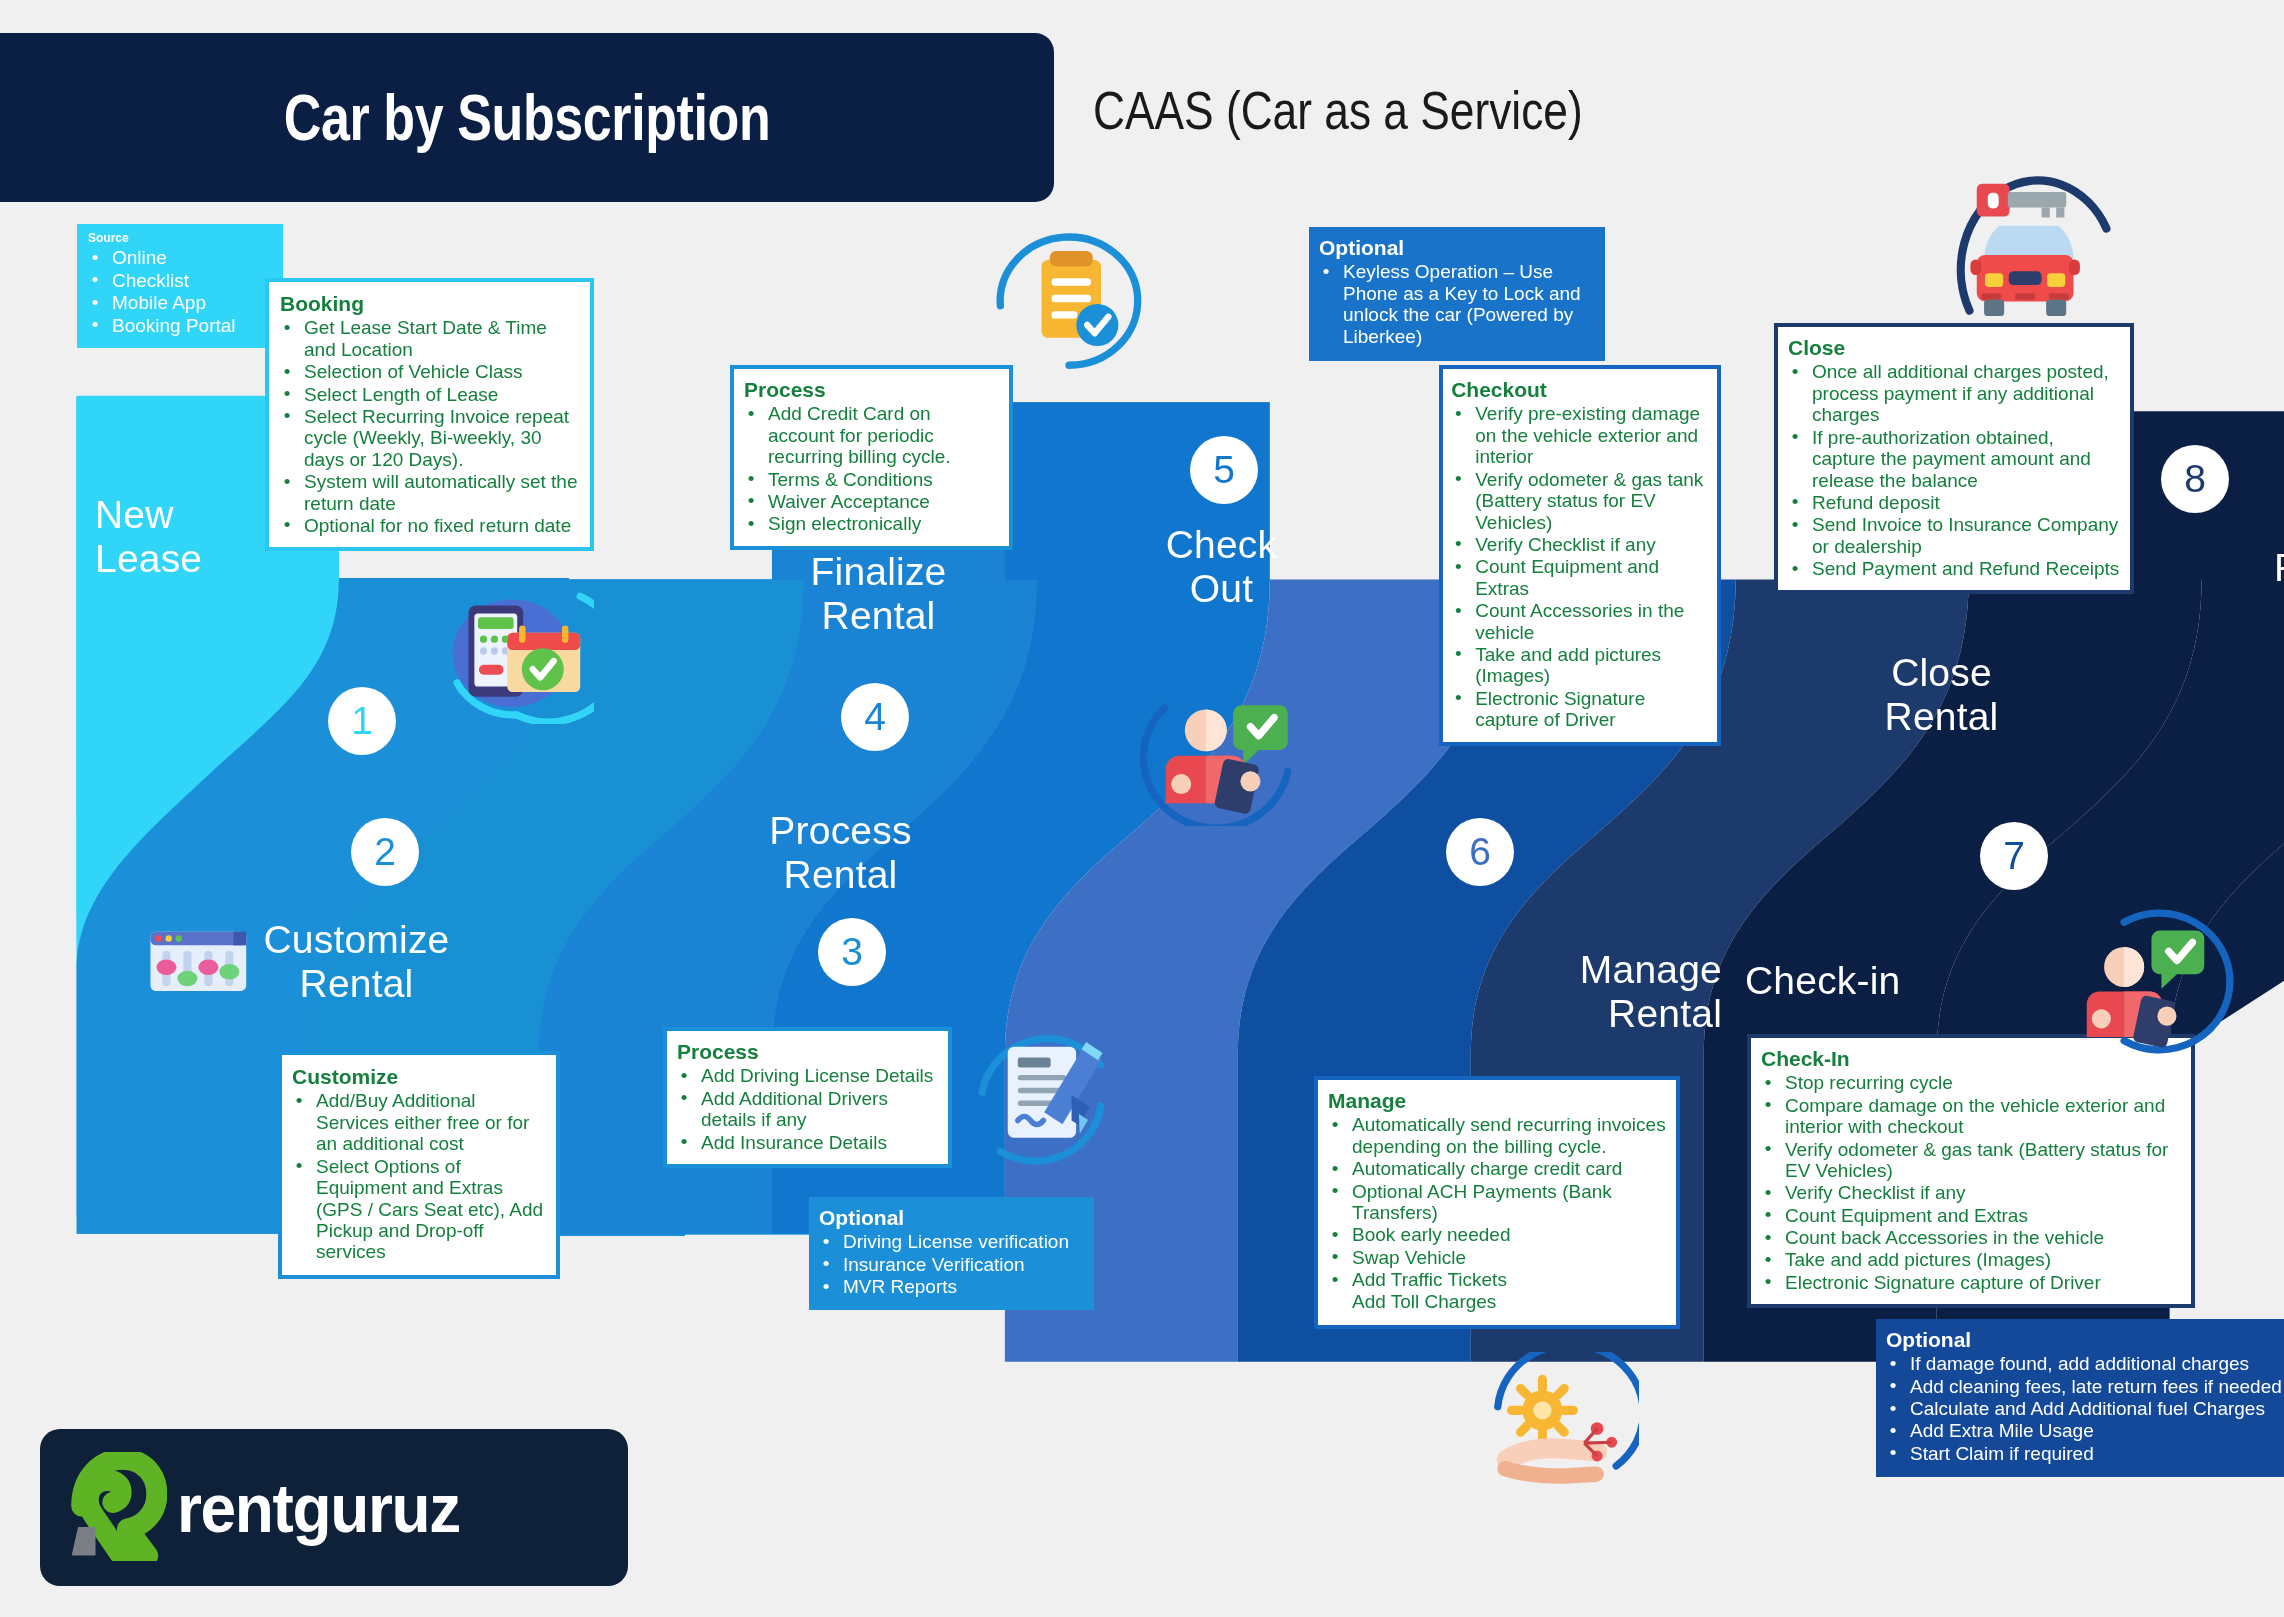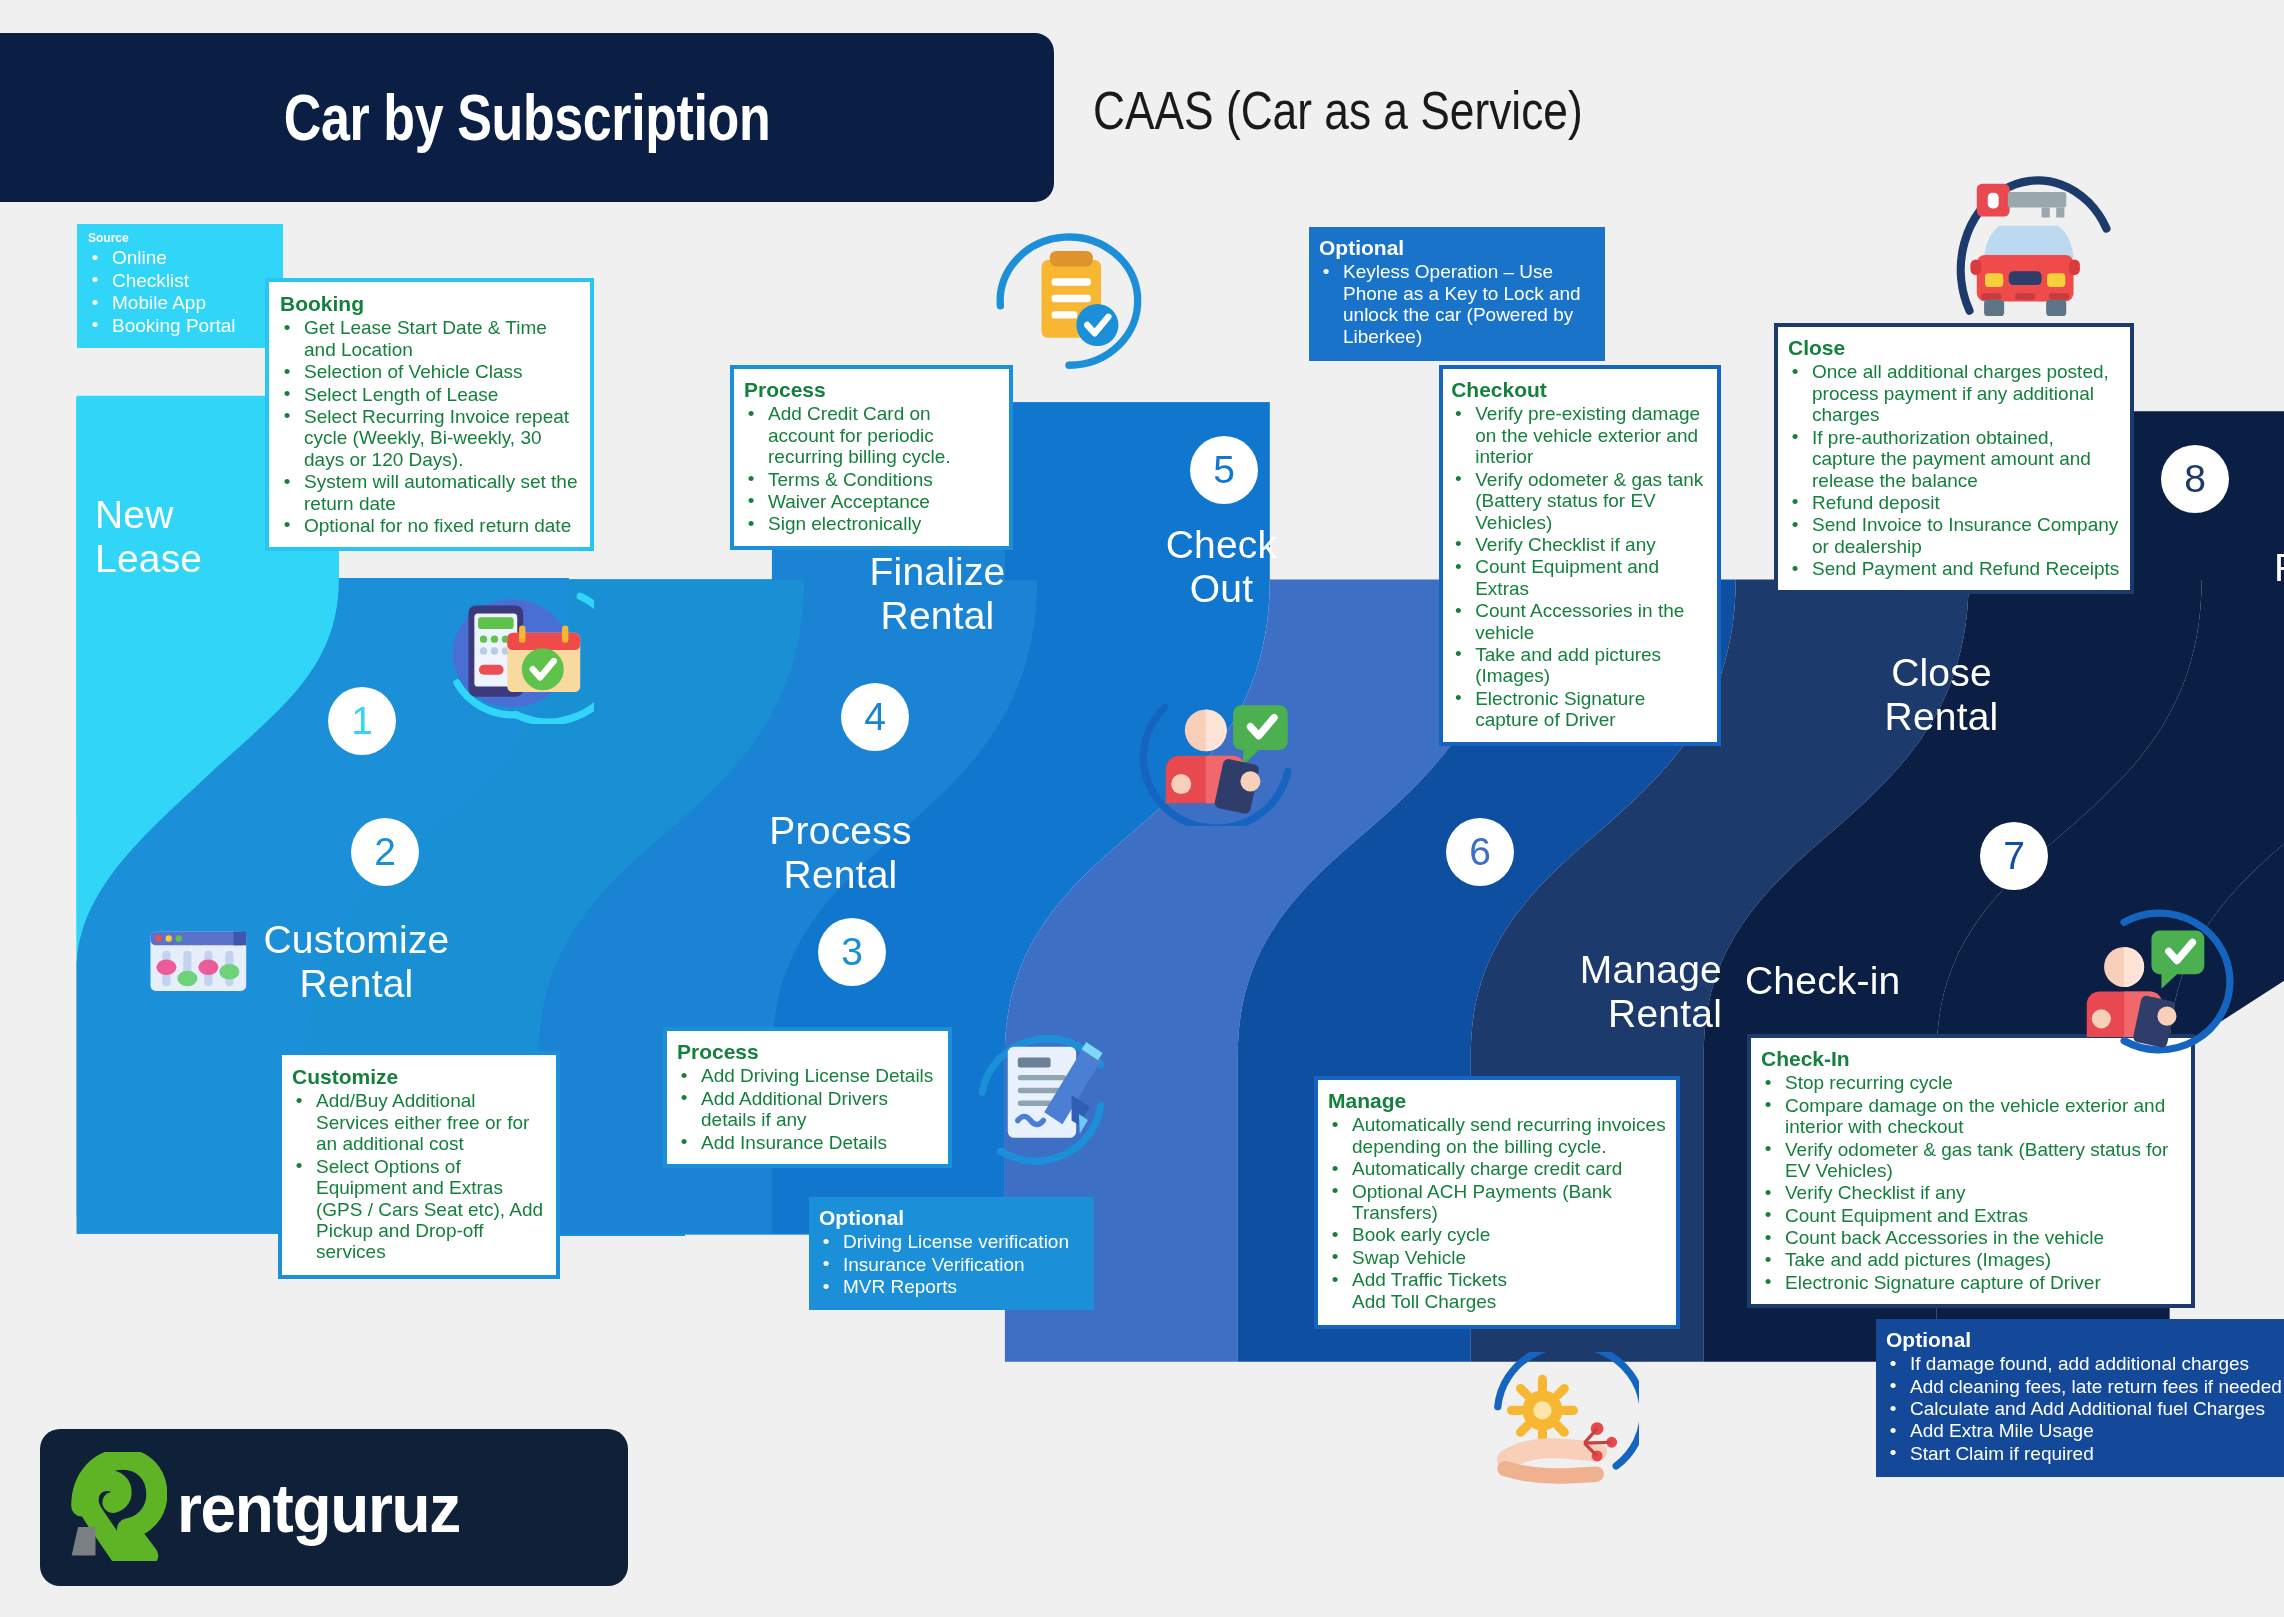--- a/index.html
+++ b/index.html
@@ -174,21 +174,21 @@
 
   <div class="step-num" style="left:351px; top:818px; color:#1b8fd8;">2</div>
   <div class="step-label" style="left:256px; top:918px; width:201px;">Customize
 Rental</div>
 
   <div class="step-num" style="left:818px; top:918px; color:#1990d4;">3</div>
   <div class="step-label" style="left:740px; top:809px; width:201px;">Process
 Rental</div>
 
   <div class="step-num" style="left:841px; top:683px; color:#1b83d4;">4</div>
-  <div class="step-label" style="left:837px; top:550px; width:201px;">Finalize
+  <div class="step-label" style="left:778px; top:550px; width:201px;">Finalize
 Rental</div>
 
   <div class="step-num" style="left:1190px; top:436px; color:#1176cd;">5</div>
   <div class="step-label" style="left:1121px; top:523px; width:201px;">Check
 Out</div>
 
   <div class="step-num" style="left:1446px; top:818px; color:#3d6fc4;">6</div>
   <div class="step-label" style="left:1521px; top:948px; width:201px; text-align:right;">Manage
 Rental</div>
 
@@ -280,21 +280,21 @@
       <li>Electronic Signature capture of Driver</li>
     </ul>
   </div>
 
   <div class="box card card-blue2 t-dark" style="left:1314px; top:1076px; width:366px; padding:9px 9px 11px 10px; font-size:19px;">
     <div class="title" style="font-size:21px; margin-bottom:1.8px;">Manage</div>
     <ul>
       <li>Automatically send recurring invoices depending on the billing cycle.</li>
       <li>Automatically charge credit card</li>
       <li>Optional ACH Payments (Bank Transfers)</li>
-      <li>Book early cycle</li>
+      <li>Book early needed</li>
       <li>Swap Vehicle</li>
       <li>Add Traffic Tickets</li>
       <li class="nobullet">Add Toll Charges</li>
     </ul>
   </div>
 
   <div class="box card card-navy t-dark" style="left:1747px; top:1034px; width:448px; padding:9px 9px 10px 10px; font-size:19px;">
     <div class="title" style="font-size:21px; margin-bottom:1.8px;">Check-In</div>
     <ul>
       <li>Stop recurring cycle</li>

